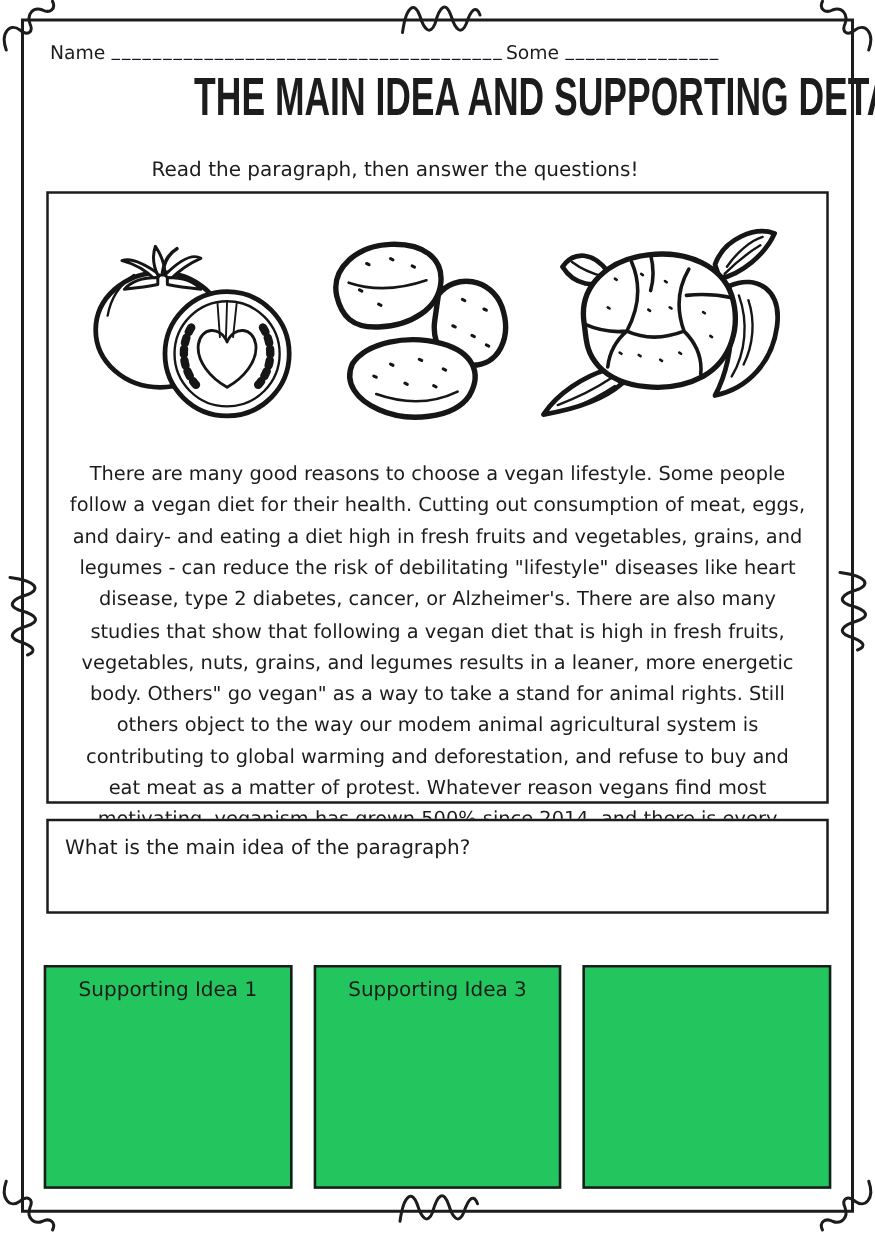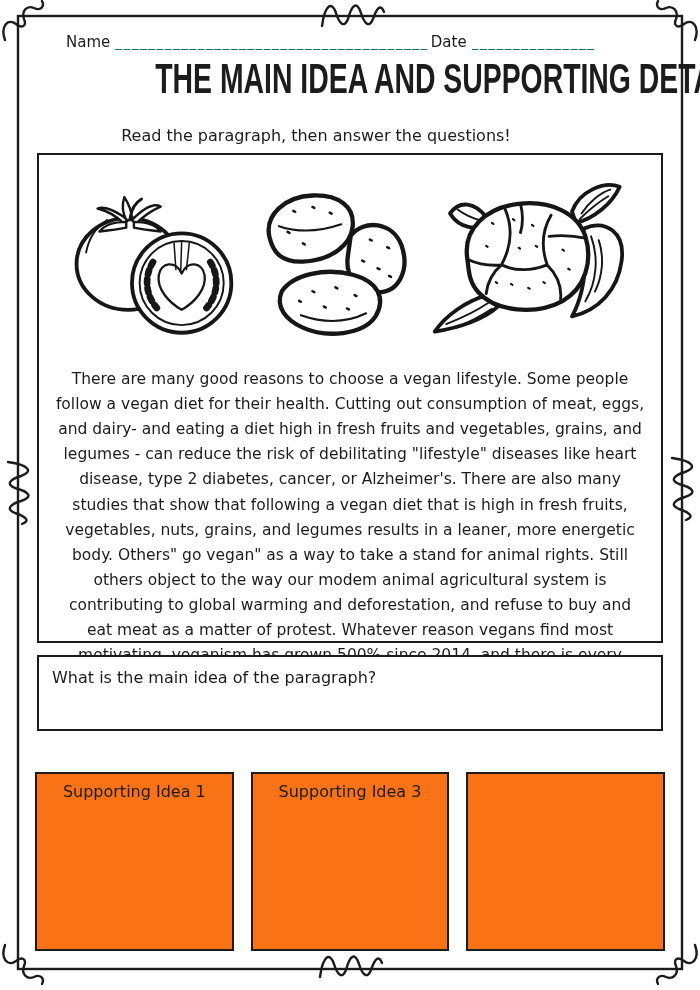--- a/index.html
+++ b/index.html
@@ -9,26 +9,26 @@
     font-family: "DejaVu Sans", sans-serif;
     color: #1c1c1c;
     overflow: hidden;
   }
   .page { position: relative; width: 700px; height: 990px; }
   .frame-svg { position: absolute; left: 0; top: 0; }
 
   
   .name-row {
     position: absolute; left: 40px; top: 33px; width: 624px;
-    display: flex; align-items: center;
-    font-size: 15px; white-space: nowrap; overflow: hidden; margin-left: 26px;
+    display: flex; align-items: flex-start;
+    font-size: 15px; white-space: nowrap; overflow: hidden;
   }
   .field-label { font-weight: 500; }
   .blank-line {
-    letter-spacing: 1.5px; font-size: 13.5px; color: #0f766e;
+    letter-spacing: 1.5px; font-size: 13.5px; color: #0f172a;
     margin-left: 5px; overflow: hidden;
   }
   .date-label { margin-left: 2px; }
 
   
   .title-wrap { position: absolute; left: 0; top: 56px; width: 700px; text-align: center; }
   .title-text {
     display: inline-block;
     font-family: "Liberation Sans", sans-serif;
     font-weight: 700; font-size: 43px; line-height: 1.05;
@@ -66,21 +66,21 @@
   .question-prompt { padding: 11px 13px 0 13px; font-size: 16px; }
   .answer-space { flex: 1; }
 
   
   .ideas-row {
     position: absolute; left: 35px; top: 772px; width: 630px; height: 179px;
     display: flex; gap: 17px;
   }
   .idea-box {
     flex: 1; border: 2.5px solid #1c1c1c; box-sizing: border-box;
-    background: #f97316; display: flex; flex-direction: column;
+    background: #22c55e; display: flex; flex-direction: column;
   }
   .idea-label { text-align: center; padding-top: 8px; font-size: 16px; }
   .idea-space { flex: 1; }
 </style>
 </head>
 <body>
 
 <div class="page">
 
   <svg class="frame-svg" width="700" height="990" viewBox="0 0 700 990">
@@ -97,21 +97,21 @@
       <use href="#curl" transform="translate(20,24)"></use>
       <use href="#curl" transform="translate(680,24) scale(-1,1)"></use>
       <use href="#curl" transform="translate(20,961) scale(1,-1)"></use>
       <use href="#curl" transform="translate(680,961) scale(-1,-1)"></use>
     </g>
   </svg>
 
   <div class="name-row">
     <span class="field-label">Name</span>
     <span class="blank-line">______________________________________</span>
-    <span class="field-label date-label">Date</span>
+    <span class="field-label date-label">Some</span>
     <span class="blank-line">_______________</span>
   </div>
 
   <div class="title-wrap">
     <span class="title-text">THE MAIN IDEA AND SUPPORTING DETAILS</span>
   </div>
   <div class="subtitle">Read the paragraph, then answer the questions!</div>
 
   <div class="main-box">
     <div class="illustrations">

